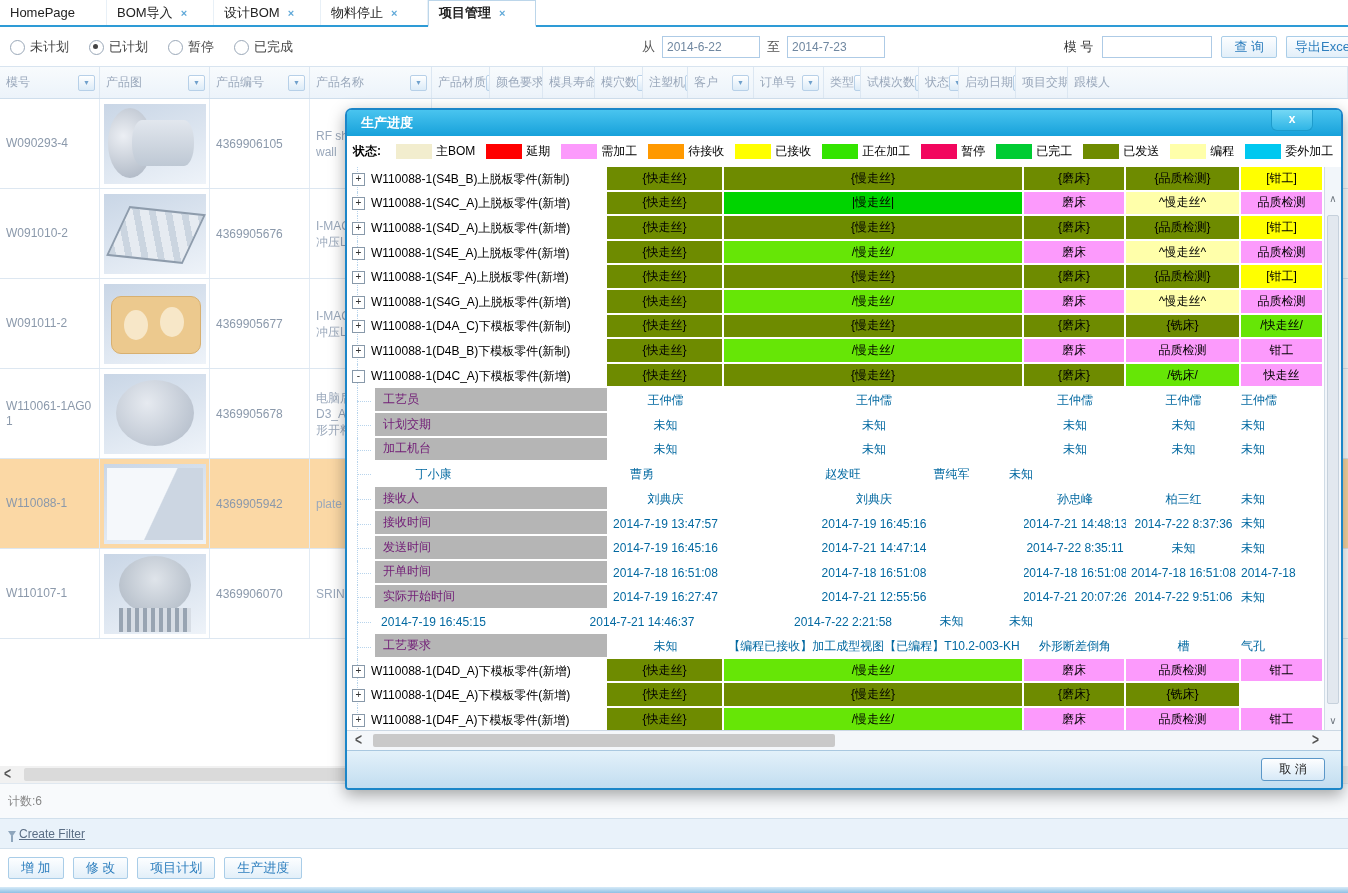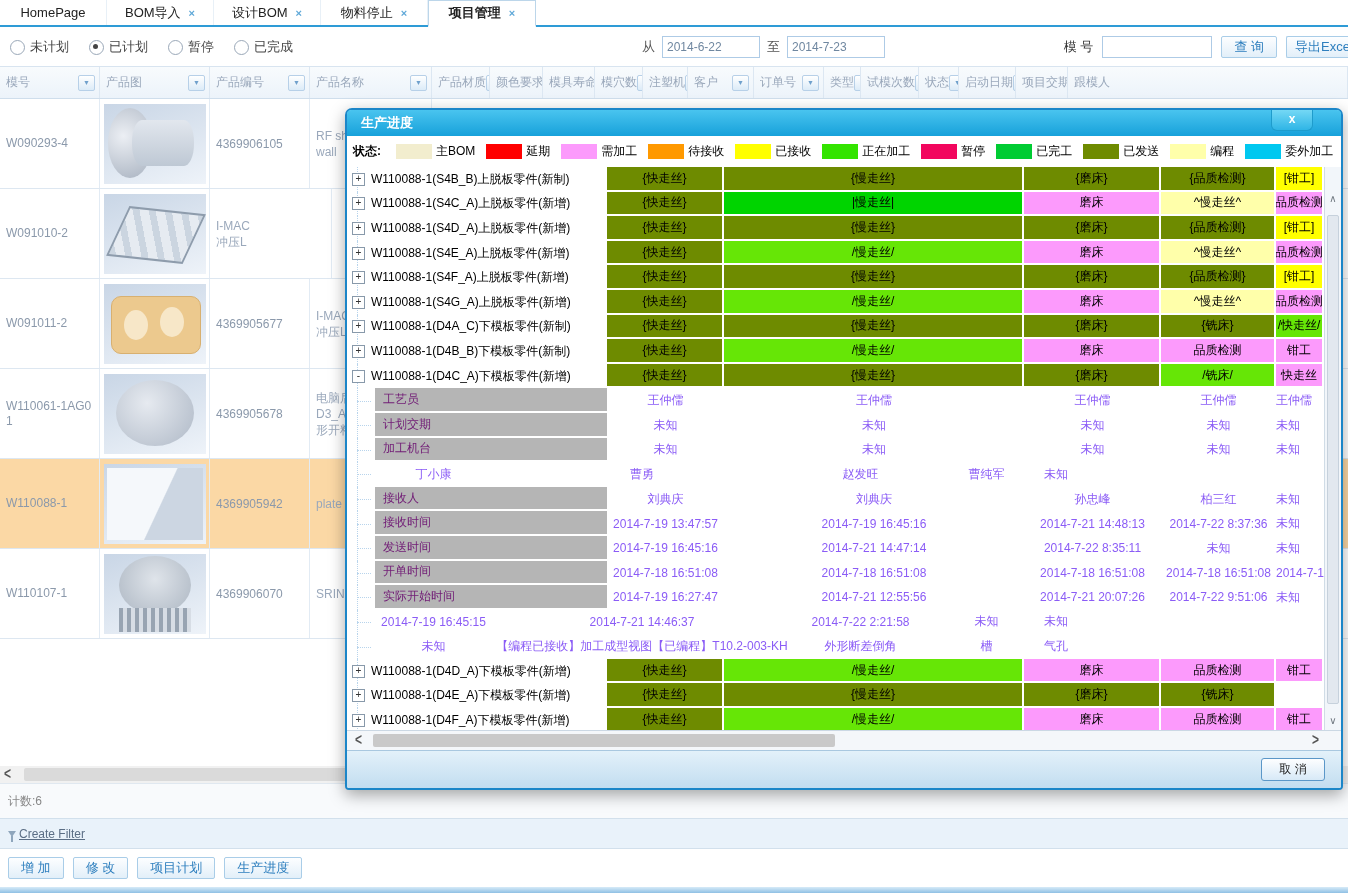--- a/index.html
+++ b/index.html
@@ -1,20 +1,20 @@
 <!DOCTYPE html>
 <html><head>
 <meta charset="utf-8">
 <style>
   html,body{margin:0;padding:0}
   body{width:1348px;height:893px;position:relative;overflow:hidden;background:#fff;
        font-family:"Liberation Sans","DejaVu Sans",sans-serif;font-size:12px;color:#333}
   
   .tabbar{height:25px;display:flex;border-bottom:2px solid #2E9BD6;background:#fff}
-  .tab{min-width:86px;padding:0 10px;display:flex;align-items:center;justify-content:center;
+  .tab{min-width:86px;padding:0 10px;display:flex;align-items:center;justify-content:flex-start;
        gap:8px;font-size:13px;color:#222;border-right:1px solid #E8F0F7;cursor:default}
   .tab.active{border:1px solid #BCD6EA;border-bottom:2px solid #fff;margin-bottom:-2px;font-weight:bold}
   .tab-close{color:#5FA8D8;font-size:11px;font-weight:bold}
   
   .filterbar{height:40px;position:relative;display:flex;align-items:center;border-bottom:1px solid #EDF2F8;font-size:13px}
   .fb-left{display:flex;align-items:center;gap:20px;padding-left:10px}
   .radio-item{display:flex;align-items:center;color:#444}
   .radio{width:13px;height:13px;border:1px solid #9AA8B8;border-radius:50%;background:#fff;margin-right:5px;position:relative;flex:none}
   .radio.sel::after{content:"";position:absolute;left:3px;top:3px;width:5px;height:5px;border-radius:50%;background:#444}
   .fb-dates{position:absolute;left:642px;display:flex;align-items:center;gap:7px;color:#555}
@@ -80,28 +80,28 @@
   .swatch{width:36px;height:15px;display:inline-block;margin-left:11px;margin-right:4px;flex:none}
   .dlg-body{position:relative;flex:1;overflow:hidden;padding-right:17px}
   .prow{display:flex;height:24.6px;background:#fff;box-sizing:border-box}
   .tcell{width:260px;flex:none;display:flex;align-items:center;font-size:12px;color:#000;padding-left:5px;
          position:relative;background:#fff;box-sizing:border-box;overflow:hidden;white-space:nowrap}
   .tcell::before{content:"";position:absolute;left:10px;top:0;bottom:0;border-left:1px dotted #B8D4EC}
   .expander{width:11px;height:11px;flex:none;border:1px solid #8899AA;background:#fff;font-size:10px;line-height:9px;
             text-align:center;margin:0 6px 0 0;color:#333;position:relative;z-index:1}
   .pcell{border-right:2px solid #fff;border-bottom:2px solid #fff;display:flex;align-items:center;justify-content:center;
          font-size:12px;color:#000;overflow:hidden;white-space:nowrap;box-sizing:border-box;flex:none}
-  .c1{width:117px}.c2{width:300px}.c3{width:137px}.c4{width:115px}.c5{flex:1;width:auto}
+  .c1{width:117px}.c2{width:300px}.c3{width:102px}.c4{width:115px}.c5{flex:1;width:auto}
   .drow{display:flex;height:24.6px;background:#fff;box-sizing:border-box}
   .dspacer{width:28px;flex:none;position:relative}
   .dspacer::before{content:"";position:absolute;left:10px;top:0;bottom:0;border-left:1px dotted #B8D4EC}
   .dspacer::after{content:"";position:absolute;left:10px;top:50%;width:14px;border-top:1px dotted #B8D4EC}
   .dlabel{width:232px;flex:none;background:#B5B5B5;border-bottom:2px solid #fff;display:flex;align-items:center;
           padding-left:8px;font-size:12px;color:#701a75;box-sizing:border-box}
-  .dval{display:flex;align-items:center;justify-content:center;font-size:12px;color:#8b5cf6;overflow:hidden;
+  .dval{display:flex;align-items:center;justify-content:center;font-size:12px;color:#0369a1;overflow:hidden;
         white-space:nowrap;box-sizing:border-box;flex:none}
   .vscroll{position:absolute;right:0;top:0;bottom:0;width:17px;background:#F2F6FA;border-left:1px solid #D0DCE6;box-sizing:border-box}
   .vs-arrow{position:absolute;left:0;width:16px;text-align:center;color:#707880;font-size:10px}
   .vs-up{top:26px}.vs-down{bottom:4px}
   .vs-thumb{position:absolute;left:2px;right:2px;top:48px;bottom:26px;background:#E2E8EF;border:1px solid #C6D1DC;border-radius:2px}
   .dlg-hscroll{height:19px;flex:none;background:#F4F7FA;border-top:1px solid #CBD8E4;position:relative}
   .hs-arrow{position:absolute;top:2px;font-weight:bold;color:#555;transform:scaleY(1.3);font-size:12px}
   .hs-left{left:8px}.hs-right{right:22px}
   .hs-thumb{position:absolute;left:26px;top:3px;width:462px;height:13px;background:#C9C9C9;border-radius:2px}
   .dlg-footer{height:37px;flex:none;background:linear-gradient(#E3F1FA,#C2DDF0);border-top:1px solid #A9C8E0;
@@ -250,20 +250,21 @@
         </div>
       </div>
       <div class="grow">
         <div class="gc moldc" style="width: 100px;">W091010-2</div>
         <div class="gc imgc" style="width: 110px;">
           <div class="part part-frame">
             <i class="a"></i>
             <i class="b"></i>
           </div>
         </div>
+        <div class="gc" style="width: 100px;">4369905676</div>
         <div class="gc namec" style="width: 122px;">
           <div>I-MAC</div>
           <div>冲压L</div>
         </div>
       </div>
       <div class="grow">
         <div class="gc moldc" style="width: 100px;">W091011-2</div>
         <div class="gc imgc" style="width: 110px;">
           <div class="part part-orange">
             <i class="a"></i>
@@ -556,20 +557,21 @@
         <div class="drow">
           <div class="dspacer"></div>
           <div class="dval c1">2014-7-19 16:45:15</div>
           <div class="dval c2">2014-7-21 14:46:37</div>
           <div class="dval c3">2014-7-22 2:21:58</div>
           <div class="dval c4">未知</div>
           <div class="dval c5">未知</div>
         </div>
         <div class="drow">
           <div class="dspacer"></div>
+          <div class="dlabel">工艺要求</div>
           <div class="dval c1">未知</div>
           <div class="dval c2">【编程已接收】加工成型视图【已编程】T10.2-003-KH</div>
           <div class="dval c3">外形断差倒角</div>
           <div class="dval c4">槽</div>
           <div class="dval c5">气孔</div>
         </div>
         <div class="prow">
           <div class="tcell">
             <span class="expander">+</span>
             <span>W110088-1(D4D_A)下模板零件(新增)</span>

